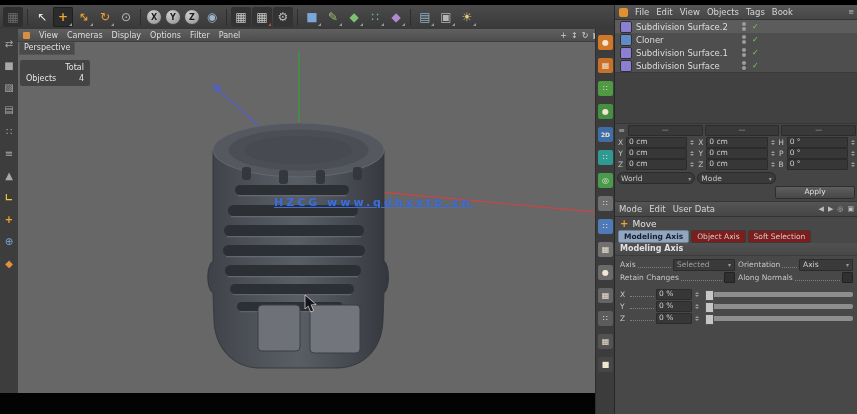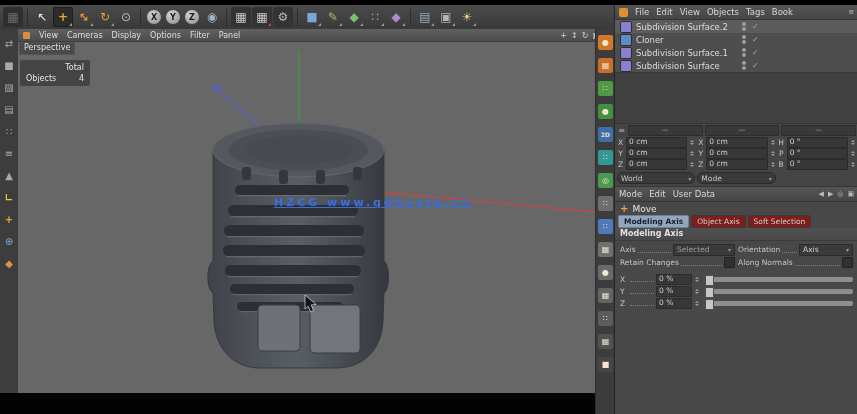--- a/index.html
+++ b/index.html
@@ -442,20 +442,23 @@
         <span class="cdrop">
             <span>World</span>
             <span class="darr">▾</span>
           </span>
         <span class="cdrop">
             <span>Mode</span>
             <span class="darr">▾</span>
           </span>
         <span></span>
       </div>
+      <div class="coord-apply-row">
+        <span id="apply-btn">Apply</span>
+      </div>
     </div>
 
     <div id="attr-panel">
       <div class="menubar">
         <span>Mode</span>
         <span>Edit</span>
         <span>User Data</span>
         <span class="mb-right">
           <span>◀</span>
           <span>▶</span>

